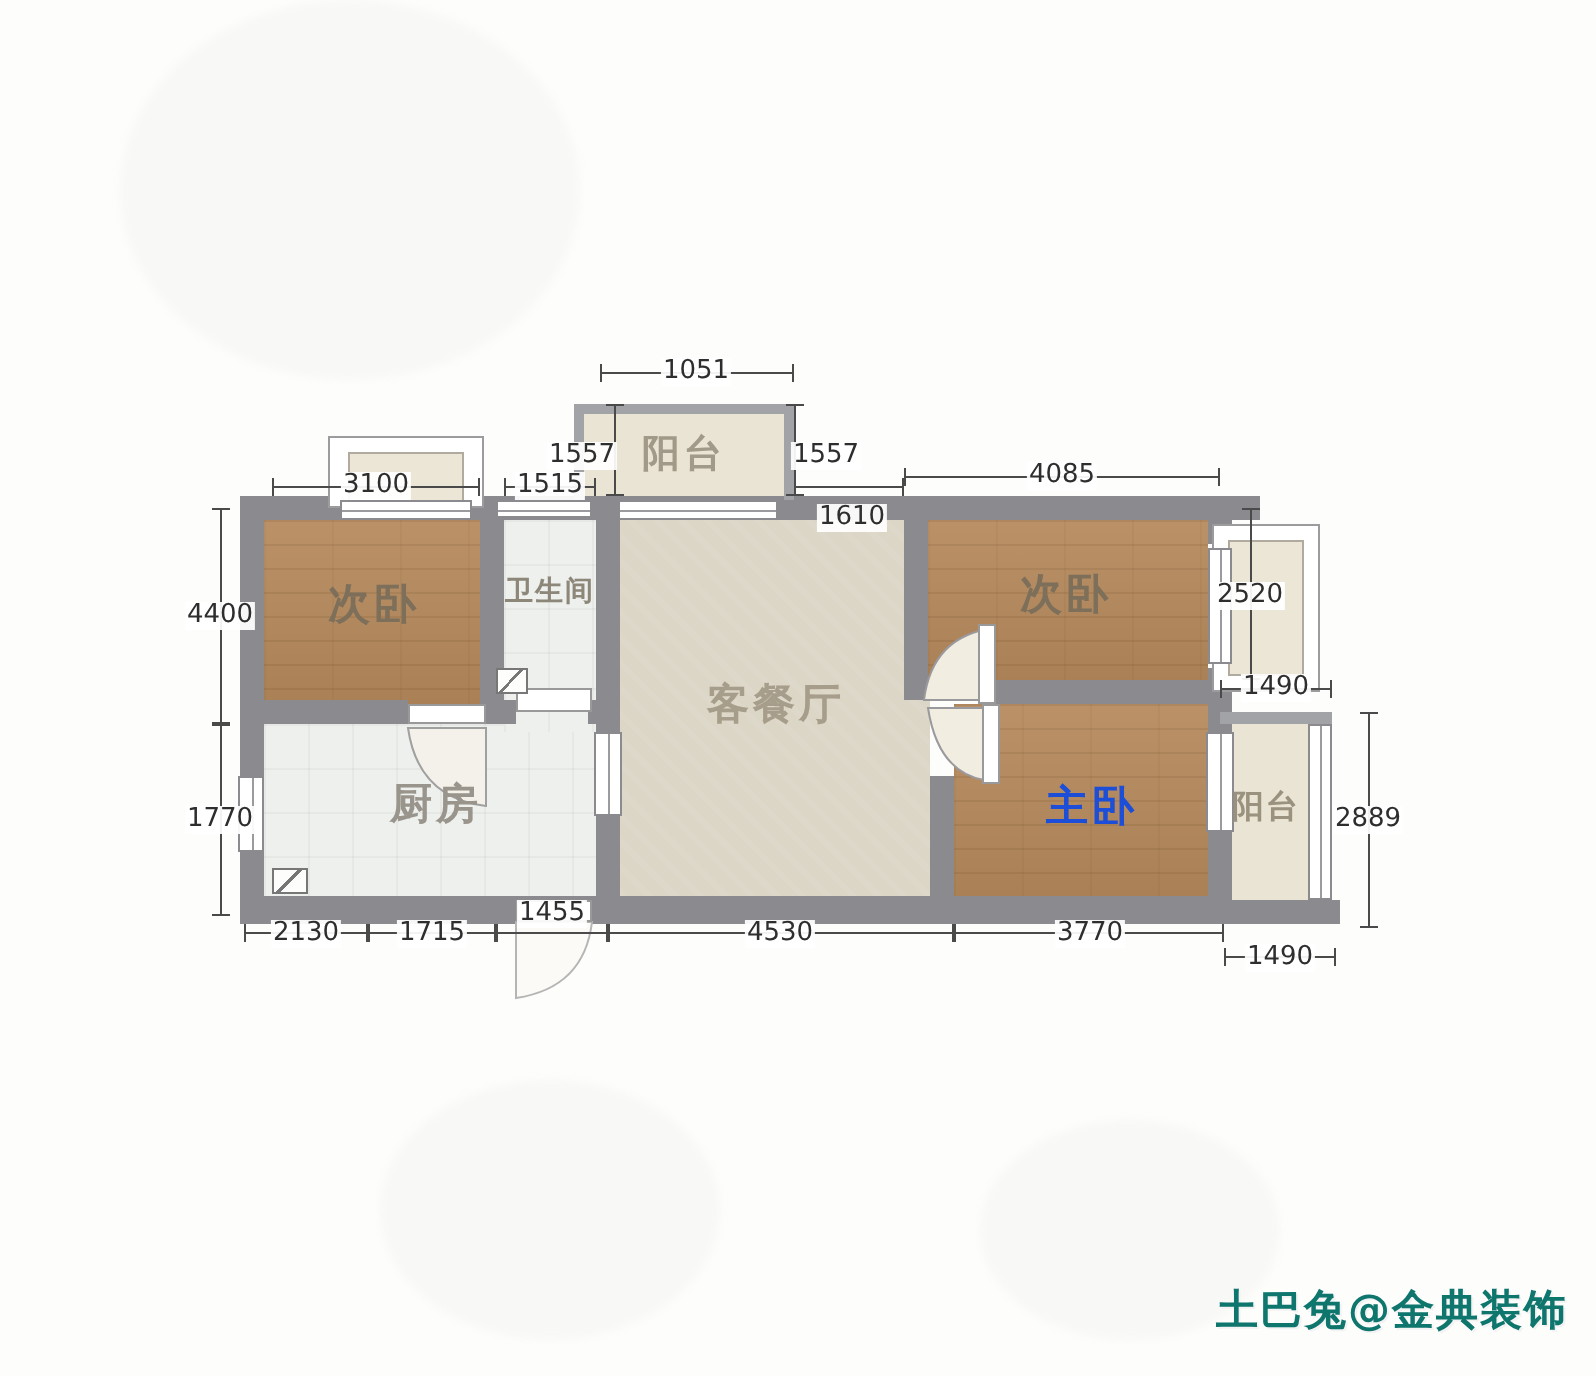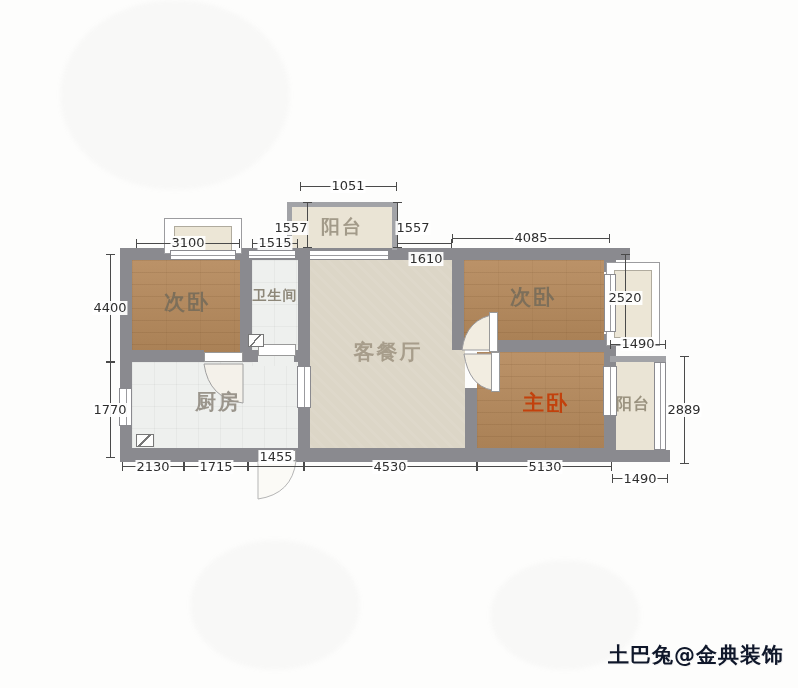--- a/index.html
+++ b/index.html
@@ -31,21 +31,21 @@
   .dim-h{border-top:1px solid #4a4a4a;height:0;}
   .dim-h i{position:absolute;width:1px;height:9px;background:#4a4a4a;top:-5px;}
   .dim-h i.t0{left:0;} .dim-h i.t1{right:0;}
   .dim-v{border-left:1px solid #4a4a4a;width:0;}
   .dim-v i{position:absolute;height:1px;width:9px;background:#4a4a4a;left:-5px;}
   .dim-v i.t0{top:0;} .dim-v i.t1{bottom:0;}
   .dim-label{font-size:13px;color:#2e2e2e;background:rgba(255,255,255,.93);line-height:14px;
              padding:0 1px;transform:translate(-50%,-50%);white-space:nowrap;}
   .fixture{border:1px solid #777;background:
      linear-gradient(135deg, rgba(0,0,0,0) 44%, #777 44%, #777 52%, rgba(0,0,0,0) 52%),#fdfdfc;}
-  #watermark{left:608px;top:641px;font-size:21px;letter-spacing:1px;color:#0f172a;
+  #watermark{left:608px;top:641px;font-size:21px;letter-spacing:1px;color:#0f766e;
              text-shadow:1px 1px 0 #f3f3f3;font-weight:bold;}
   svg{left:0;top:0;}
 </style>
 </head>
 <body>
 
 <div id="canvas">
 
   <div class="faint" style="left:60px;top:0px;width:230px;height:190px;"></div>
   <div class="faint" style="left:190px;top:540px;width:170px;height:130px;"></div>
@@ -109,21 +109,21 @@
 
   <div class="fixture" style="left:248px;top:334px;width:16px;height:13px;"></div>
   <div class="fixture" style="left:136px;top:434px;width:18px;height:13px;"></div>
 
   <div class="room-label" style="left:342px;top:227px;font-size:19px;color:#a29a89;">阳台</div>
   <div class="room-label" style="left:187px;top:302px;font-size:21px;color:#7d6f5a;">次卧</div>
   <div class="room-label" style="left:275px;top:296px;font-size:14px;color:#8d8779;letter-spacing:1px;">卫生间</div>
   <div class="room-label" style="left:388px;top:352px;font-size:21px;color:#a79d8b;">客餐厅</div>
   <div class="room-label" style="left:533px;top:297px;font-size:21px;color:#7d6f5a;">次卧</div>
   <div class="room-label" style="left:218px;top:402px;font-size:21px;color:#9a958c;">厨房</div>
-  <div class="room-label" style="left:546px;top:403px;font-size:21px;color:#c2410c;">主卧</div>
+  <div class="room-label" style="left:546px;top:403px;font-size:21px;color:#1d4ed8;">主卧</div>
   <div class="room-label" style="left:633px;top:404px;font-size:16px;color:#9a927f;letter-spacing:1px;">阳台</div>
 
   <div class="dim-h" style="left:300px;top:186px;width:97px;">
       <i class="t0"></i>
       <i class="t1"></i>
     </div>
   <div class="dim-label" style="left:348px;top:186px;">1051</div>
 
   <div class="dim-v" style="left:307px;top:202px;height:46px;">
       <i class="t0"></i>
@@ -201,21 +201,21 @@
   <div class="dim-label" style="left:276px;top:457px;">1455</div>
   <div class="dim-h" style="left:304px;top:466px;width:173px;">
       <i class="t0"></i>
       <i class="t1"></i>
     </div>
   <div class="dim-label" style="left:390px;top:467px;">4530</div>
   <div class="dim-h" style="left:477px;top:466px;width:135px;">
       <i class="t0"></i>
       <i class="t1"></i>
     </div>
-  <div class="dim-label" style="left:545px;top:467px;">5130</div>
+  <div class="dim-label" style="left:545px;top:467px;">3770</div>
   <div class="dim-h" style="left:612px;top:478px;width:56px;">
       <i class="t0"></i>
       <i class="t1"></i>
     </div>
   <div class="dim-label" style="left:640px;top:479px;">1490</div>
 
   <div id="watermark">土巴兔@金典装饰</div>
 
 </div>
 

